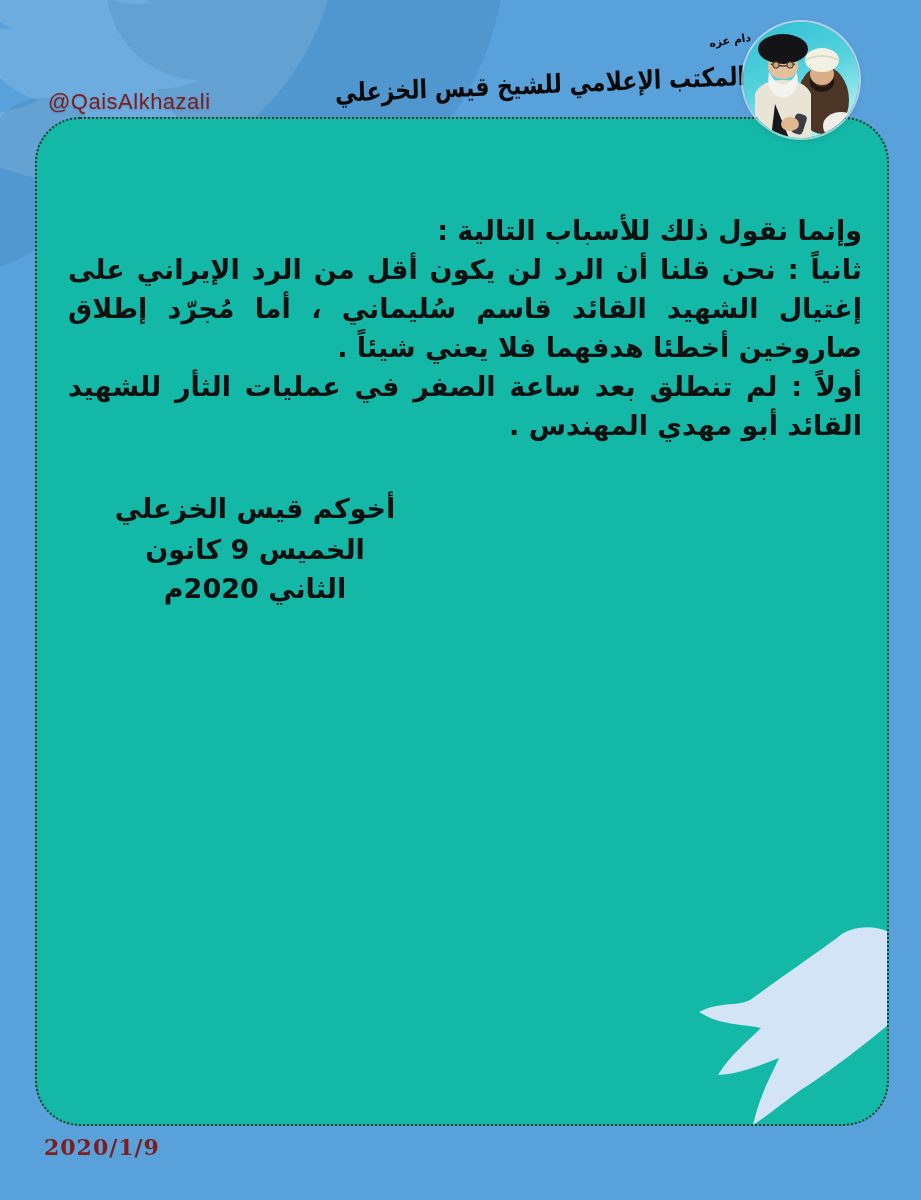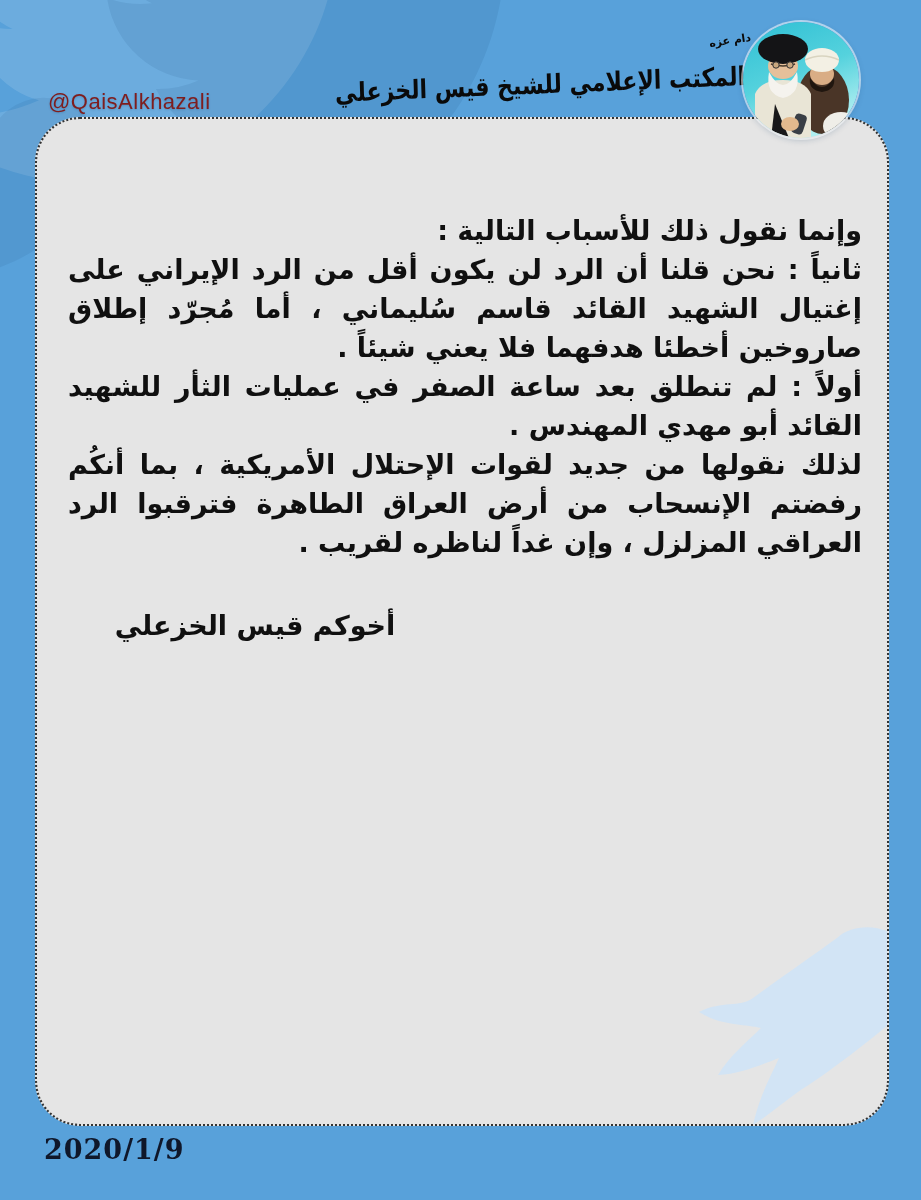--- a/index.html
+++ b/index.html
@@ -34,40 +34,40 @@
     transform:rotate(-8deg);
   }
   .portrait{
     position:absolute;left:743px;top:22px;width:116px;height:116px;z-index:5;
     border-radius:50%;overflow:hidden;
     box-shadow:0 0 0 2px rgba(255,255,255,.55),0 2px 6px rgba(20,60,100,.25);
   }
   
   .card{
     position:absolute;left:35px;top:117px;width:854px;height:1009px;z-index:2;
-    background:#e5e5e5;border:2px dotted #333;border-radius:45px;
+    background:#14b8a6;border:2px dotted #333;border-radius:45px;
     box-sizing:border-box;overflow:hidden;
   }
   .card-text{
     direction:rtl;text-align:justify;
     padding:92px 25px 0 31px;
     font-size:27px;line-height:39px;font-weight:bold;color:#101010;
   }
   .card-text p{margin:0;}
   .signature{
     direction:rtl;width:300px;margin:44px auto 0 37px;margin-right:auto;
     text-align:center;font-size:27px;line-height:39px;font-weight:bold;color:#101010;
   }
   .signature p{margin:2px;}
   .corner-bird{position:absolute;right:-2px;bottom:-2px;width:202px;height:202px;}
   
   .footer-date{
     position:absolute;left:44px;top:1134px;z-index:2;
-    color:#0f172a;font-family:"DejaVu Serif",serif;
-    font-size:27px;font-weight:bold;letter-spacing:1px;
+    color:#7f1d1d;font-family:"DejaVu Serif",serif;
+    font-size:22px;font-weight:bold;letter-spacing:1px;
   }
 </style>
 </head>
 <body>
 
 <svg class="bg-bird bg-bird-a" viewBox="0 0 24 24" aria-hidden="true">
   <path d="M23.953 4.57a10 10 0 01-2.825.775 4.958 4.958 0 002.163-2.723c-.951.555-2.005.959-3.127 1.184a4.92 4.92 0 00-8.384 4.482C7.69 8.095 4.067 6.13 1.64 3.162a4.822 4.822 0 00-.666 2.475c0 1.71.87 3.213 2.188 4.096a4.904 4.904 0 01-2.228-.616v.06a4.923 4.923 0 003.946 4.827 4.996 4.996 0 01-2.212.085 4.936 4.936 0 004.604 3.417 9.867 9.867 0 01-6.102 2.105c-.39 0-.779-.023-1.17-.067a13.995 13.995 0 007.557 2.209c9.053 0 13.998-7.496 13.998-13.985 0-.21 0-.42-.015-.63A9.935 9.935 0 0024 4.59z"></path>
 </svg>
 <svg class="bg-bird bg-bird-b" viewBox="0 0 24 24" aria-hidden="true">
   <path d="M23.953 4.57a10 10 0 01-2.825.775 4.958 4.958 0 002.163-2.723c-.951.555-2.005.959-3.127 1.184a4.92 4.92 0 00-8.384 4.482C7.69 8.095 4.067 6.13 1.64 3.162a4.822 4.822 0 00-.666 2.475c0 1.71.87 3.213 2.188 4.096a4.904 4.904 0 01-2.228-.616v.06a4.923 4.923 0 003.946 4.827 4.996 4.996 0 01-2.212.085 4.936 4.936 0 004.604 3.417 9.867 9.867 0 01-6.102 2.105c-.39 0-.779-.023-1.17-.067a13.995 13.995 0 007.557 2.209c9.053 0 13.998-7.496 13.998-13.985 0-.21 0-.42-.015-.63A9.935 9.935 0 0024 4.59z"></path>
@@ -115,23 +115,23 @@
       <ellipse cx="47" cy="102" rx="9" ry="7" fill="#e2b98e"></ellipse>
     </g>
   </svg>
 </div>
 
 <div class="card">
   <div class="card-text">
     <p>وإنما نقول ذلك للأسباب التالية :</p>
     <p>ثانياً : نحن قلنا أن الرد لن يكون أقل من الرد الإيراني على إغتيال الشهيد القائد قاسم سُليماني ، أما مُجرّد إطلاق صاروخين أخطئا هدفهما فلا يعني شيئاً .</p>
     <p>أولاً : لم تنطلق بعد ساعة الصفر في عمليات الثأر للشهيد القائد أبو مهدي المهندس .</p>
-    <p>لذلك نقولها من جديد لقوات الإحتلال الأمريكية ، بما أنكُم رفضتم الإنسحاب من أرض العراق الطاهرة فترقبوا الرد العراقي المزلزل ، وإن غداً لناظره لقريب .</p>
     <div class="signature">
       <p>أخوكم قيس الخزعلي</p>
+      <p>الخميس 9 كانون الثاني 2020م</p>
     </div>
   </div>
 
   <svg class="corner-bird" viewBox="0 0 202 202" aria-hidden="true">
     <path fill="#d2e4f5" d="M202,8
       C 186,0 162,2 150,14
       C 128,30 96,52 66,74
       C 52,84 36,76 12,88
       C 34,102 58,100 74,104
       C 60,118 44,130 31,151

